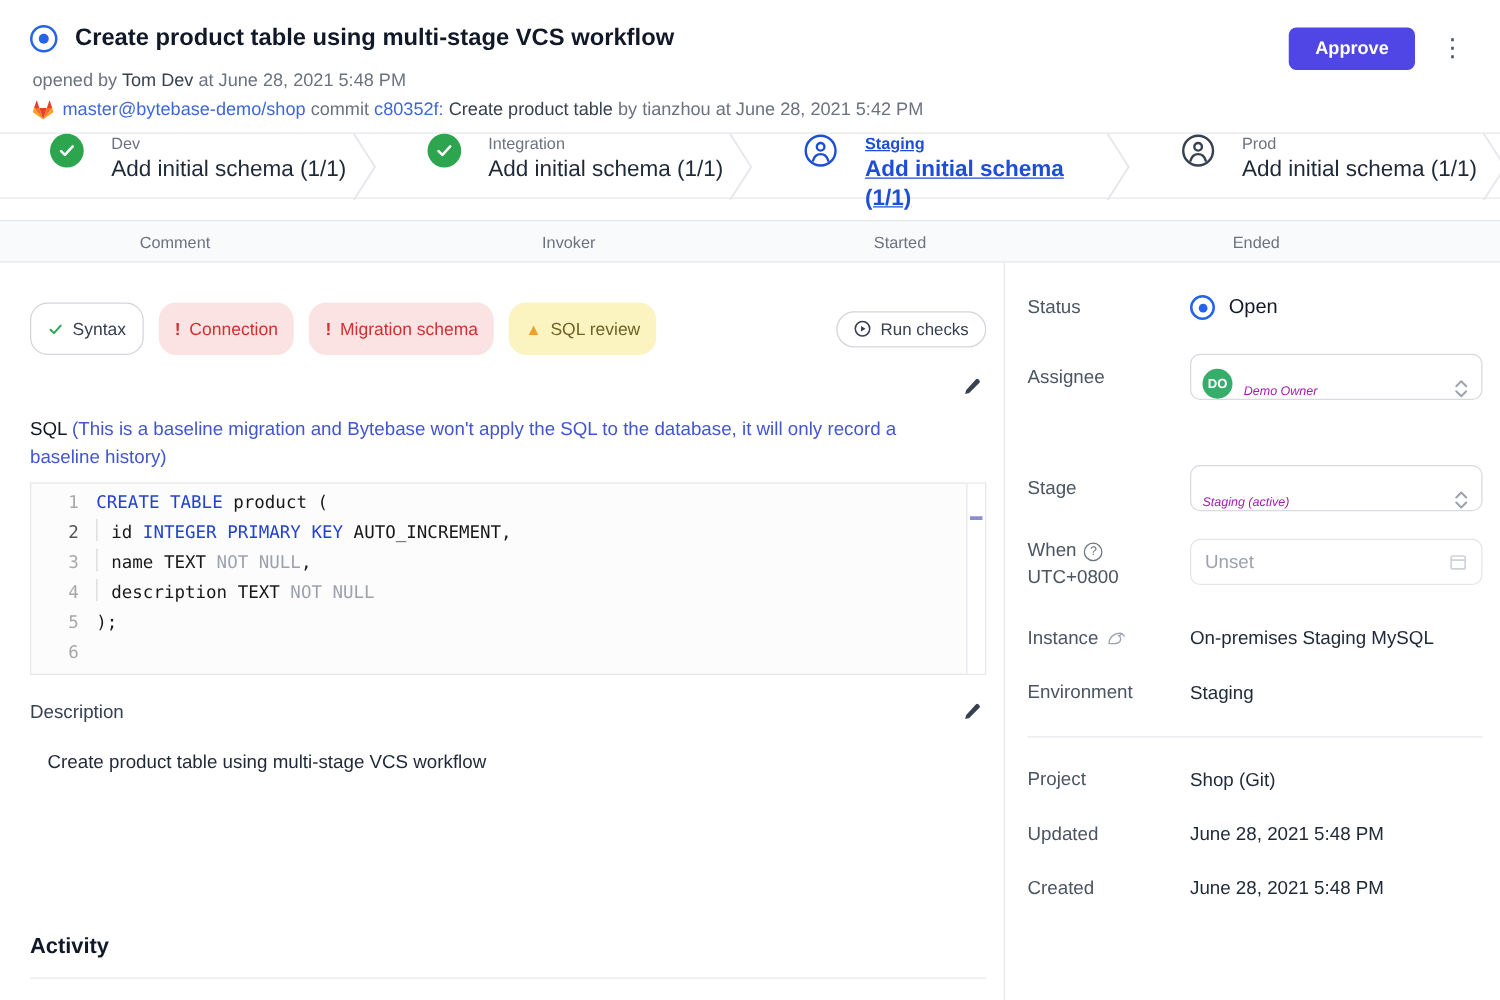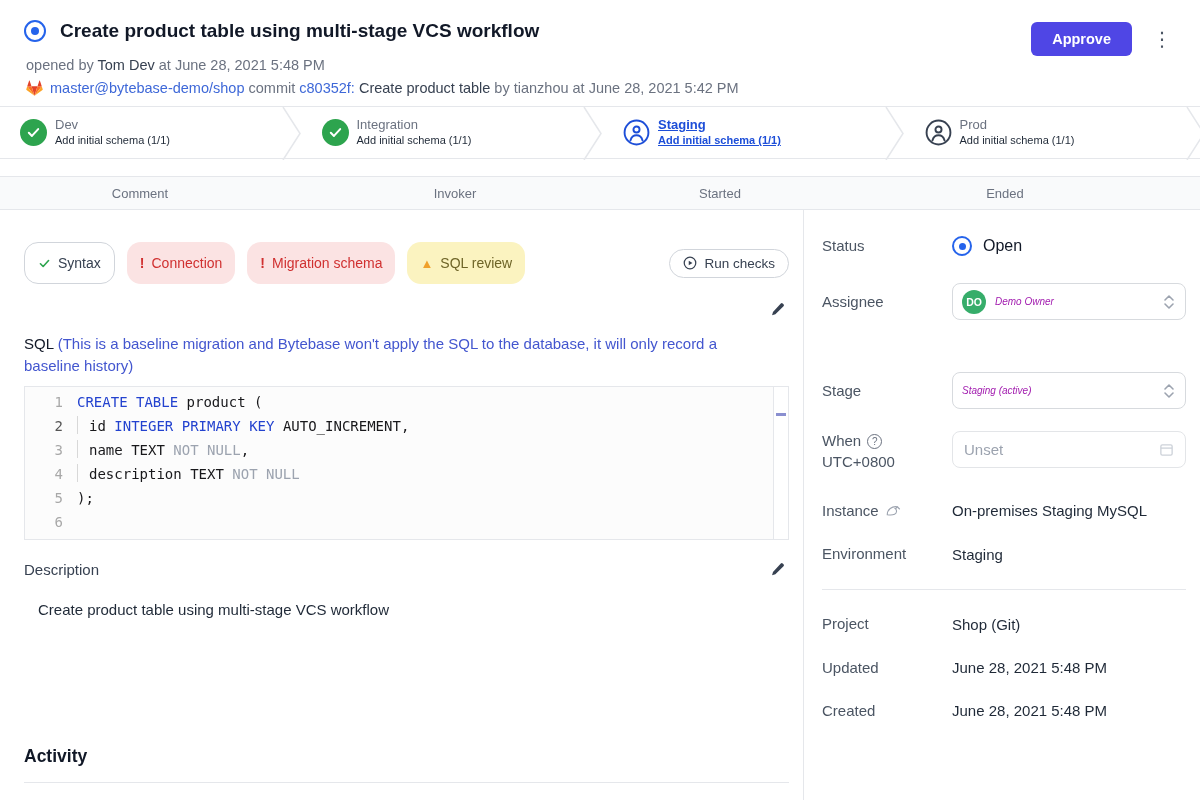--- a/index.html
+++ b/index.html
@@ -20,31 +20,31 @@
   .opened-line { margin:9px 0 0 2px; color:#6b7280; font-size:14.5px; }
   .opened-line .who { color:#374151; }
   .vcs-line { margin:7px 0 0 2px; color:#6b7280; font-size:14.5px; display:flex; align-items:center; gap:7px; }
   .vcs-line .lnk { color:#3e68d8; }
   .vcs-line .dark { color:#374151; }
   .gitlab-icon svg { width:17px; height:16px; display:block; }
 
   
   .pipeline { border-top:1px solid #e5e7eb; border-bottom:1px solid #e5e7eb;
     height:53px; display:flex; align-items:stretch; }
-  .stage { flex:1; display:flex; align-items:center; gap:8px; padding-left:20px; }
+  .stage { flex:1; display:flex; gap:22px; padding-left:40px; }
   .stage-sep { flex:0 0 auto; }
   .stage-icon { width:27px; height:27px; flex:0 0 auto; }
   .stage-icon.done { background:#2da44e; border-radius:50%; display:flex; align-items:center; justify-content:center; }
   .stage-icon.done svg { width:15px; height:15px; }
   .stage-icon.person svg { width:27px; height:27px; display:block; }
   .stage-icon.person.active { color:#1d4ed8; }
   .stage-icon.person.pending { color:#374151; }
   .stage-texts { line-height:1.25; }
   .stage-name { font-size:13px; color:#6b7280; }
-  .stage-task { font-size:11px; color:#1f2937; margin-top:1px; }
+  .stage-task { font-size:18px; color:#1f2937; margin-top:1px; }
   .stage.active .stage-name { color:#1d4ed8; font-weight:700; text-decoration:underline; }
   .stage.active .stage-task { color:#1d4ed8; font-weight:700; text-decoration:underline; }
 
   
   .task-table { margin-top:17px; background:#f9fafb; border-top:1px solid #e5e7eb;
     border-bottom:1px solid #e5e7eb; height:34px; display:flex; align-items:center; }
   .tt-col { font-size:13px; color:#6b7280; text-align:center; }
   .tt-col:nth-child(1){ width:280px; } .tt-col:nth-child(2){ width:350px; }
   .tt-col:nth-child(3){ width:180px; } .tt-col:nth-child(4){ flex:1; }
 
@@ -112,21 +112,21 @@
   .sb-row { display:flex; align-items:center; }
   .sb-label { width:130px; flex:0 0 auto; color:#4b5563; font-size:15px; line-height:1.35; }
   .sb-value { flex:1; color:#1f2937; font-size:15px; }
   .row-status { margin-bottom:27px; }
   .status-val { display:flex; align-items:center; gap:11px; font-size:16px; color:#111827; }
   .status-icon { width:20px; height:20px; border:2px solid #2563eb; border-radius:50%;
     display:inline-flex; align-items:center; justify-content:center; }
   .status-icon::after { content:""; width:7px; height:7px; background:#2563eb; border-radius:50%; }
   .row-assignee { margin-bottom:52px; }
   .select-box { height:37px; border:1px solid #d7dade; border-radius:8px; background:#fff;
-    display:flex; align-items:center; padding:0 10px 0 9px; cursor:pointer; }
+    display:flex; align-items:flex-end; padding:0 10px 0 9px; cursor:pointer; }
   .select-box .sel-text { flex:1; font-size:10px; color:#a21caf;font-style:italic; }
   .updown { width:12px; height:16px; color:#9ca3af; }
   .avatar-do { width:24px; height:24px; border-radius:50%; background:#36ad6a; color:#fff;
     font-size:10.5px; font-weight:700; display:flex; align-items:center; justify-content:center;
     margin-right:9px; }
   .row-stage { margin-bottom:22px; }
   .row-when { margin-bottom:29px; align-items:flex-start; }
   .when-label-line { display:flex; align-items:center; gap:6px; }
   .q-icon { width:15px; height:15px; border:1.3px solid #6b7280; border-radius:50%;
     color:#6b7280; font-size:10px; display:inline-flex; align-items:center; justify-content:center; }

